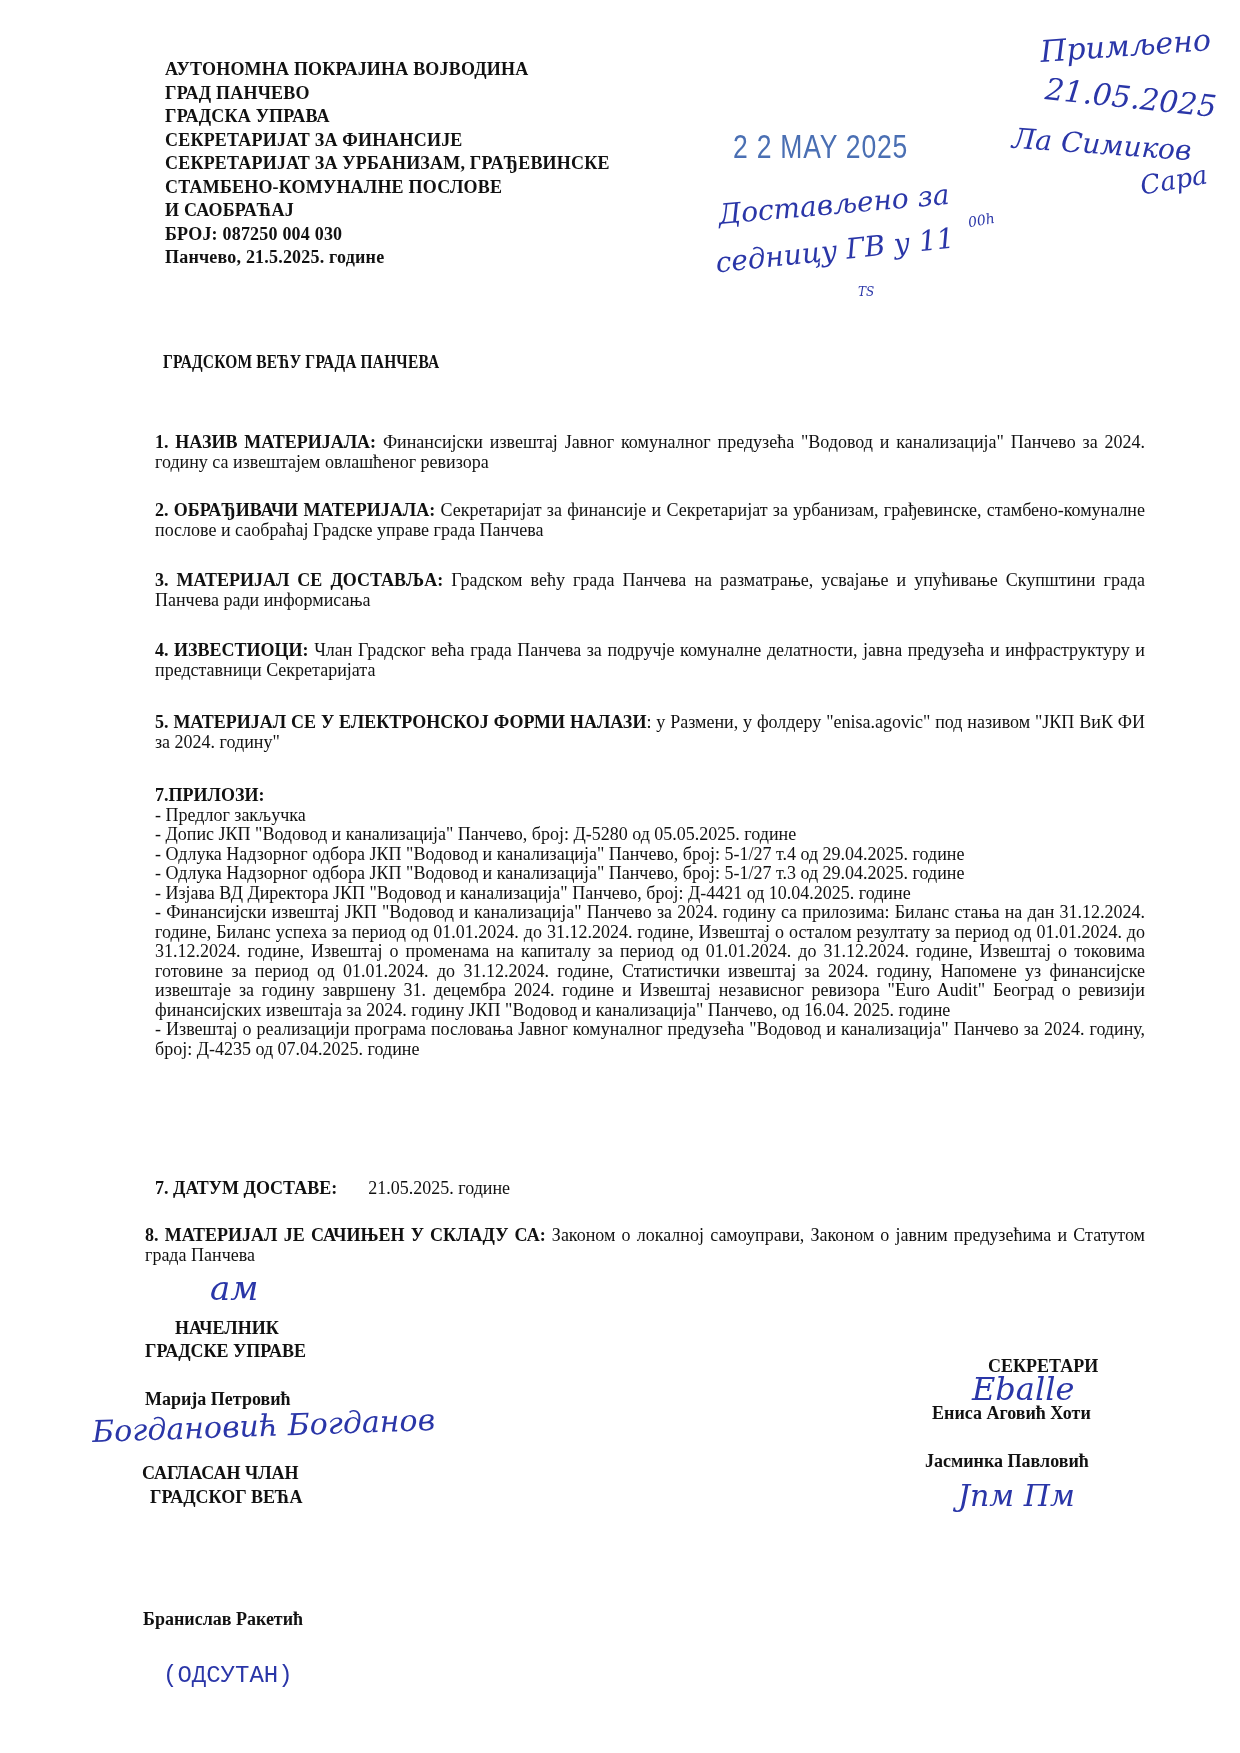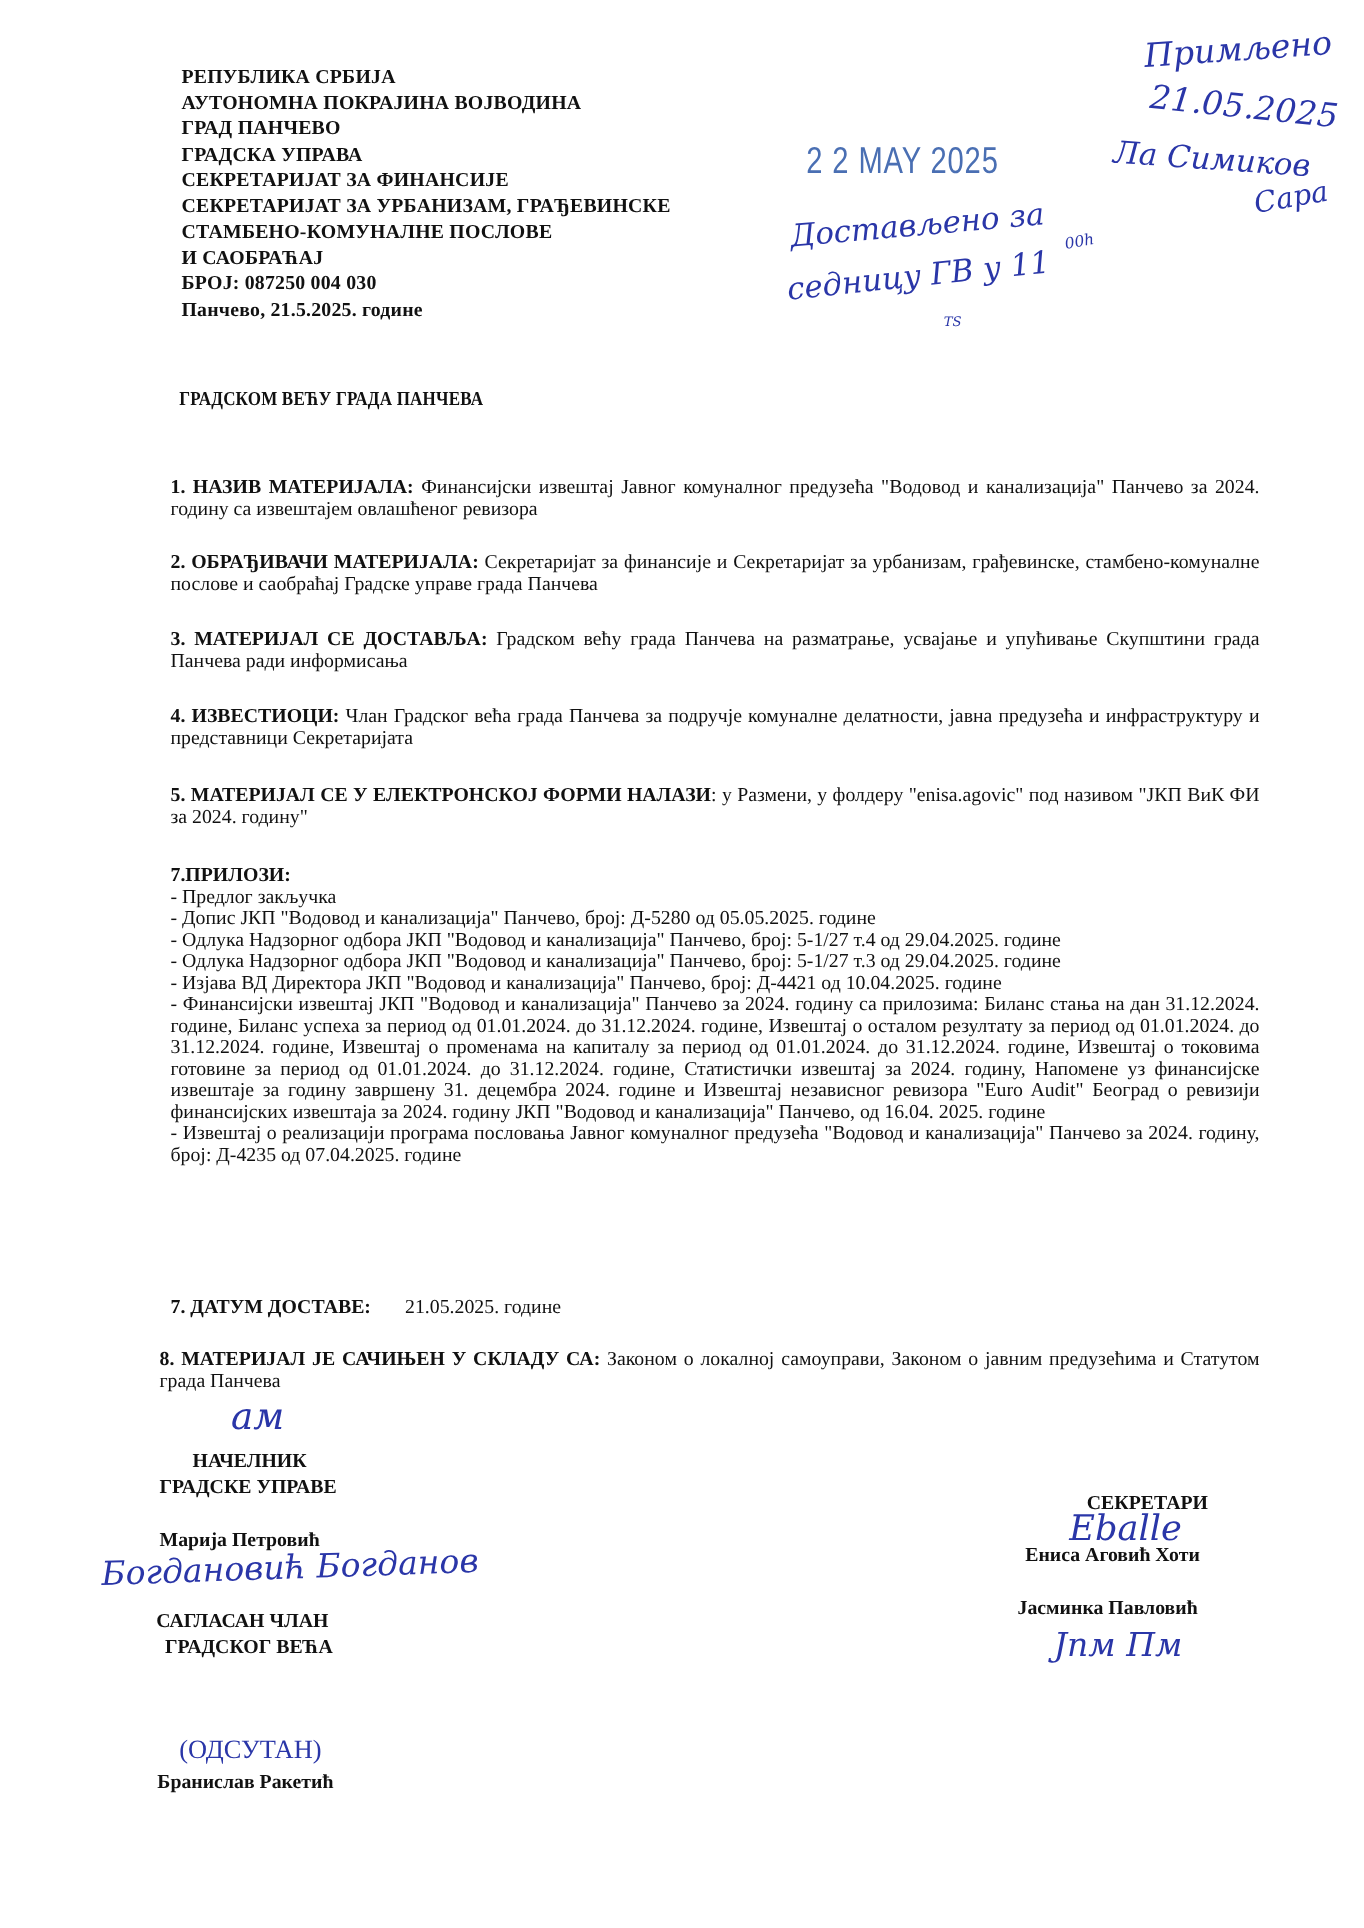--- a/index.html
+++ b/index.html
@@ -38,21 +38,20 @@
     .attach-list { margin: 0; padding: 0; list-style: none; }
     .attach-list li { margin: 0; }
 
     .sig-left { position: absolute; left: 140px; font-family: "Liberation Serif", serif; font-weight: bold; font-size: 18px; line-height: 23px; }
     .sig-right { position: absolute; font-family: "Liberation Serif", serif; font-weight: bold; font-size: 18px; line-height: 23px; text-align: center; }
   </style>
 </head>
 <body>
 
 <div class="header-block">
-  <div>РЕПУБЛИКА СРБИЈА</div>
   <div>АУТОНОМНА ПОКРАЈИНА ВОЈВОДИНА</div>
   <div>ГРАД ПАНЧЕВО</div>
   <div>ГРАДСКА УПРАВА</div>
   <div>СЕКРЕТАРИЈАТ ЗА ФИНАНСИЈЕ</div>
   <div>СЕКРЕТАРИЈАТ ЗА УРБАНИЗАМ, ГРАЂЕВИНСКЕ</div>
   <div>СТАМБЕНО-КОМУНАЛНЕ ПОСЛОВЕ</div>
   <div>И САОБРАЋАЈ</div>
   <div>БРОЈ: 087250 004 030</div>
   <div class="date-line">Панчево, 21.5.2025. године</div>
 </div>
@@ -115,19 +114,19 @@
 </div>
 
 <div class="hand" style="left:210px; top:1268px; font-size:34px;">ам</div>
 <div class="sig-left" style="top:1317px; left:175px;">НАЧЕЛНИК</div>
 <div class="sig-left" style="top:1340px; left:145px;">ГРАДСКЕ УПРАВЕ</div>
 <div class="sig-left" style="top:1388px; left:145px;">Марија Петровић</div>
 <div class="hand" style="left:92px; top:1408px; font-size:30px; transform:rotate(-2deg);">Богдановић Богданов</div>
 <div class="sig-left" style="top:1462px; left:142px;">САГЛАСАН ЧЛАН</div>
 <div class="sig-left" style="top:1486px; left:150px;">ГРАДСКОГ ВЕЋА</div>
 <div class="sig-left" style="top:1608px; left:143px;">Бранислав Ракетић</div>
-<div class="hand" style="left:163px; top:1578px; font-size:24px; font-style:normal; font-family:Liberation Serif, serif;">(ОДСУТАН)</div>
+<div class="hand" style="left:163px; top:1662px; font-size:24px; font-style:normal; font-family:Liberation Mono, monospace;">(ОДСУТАН)</div>
 
 <div class="sig-right" style="top:1355px; left:988px;">СЕКРЕТАРИ</div>
 <div class="hand" style="left:972px; top:1370px; font-size:32px;">Eballe</div>
 <div class="sig-right" style="top:1402px; left:932px;">Ениса Аговић Хоти</div>
 <div class="sig-right" style="top:1450px; left:925px;">Јасминка Павловић</div>
 <div class="hand" style="left:958px; top:1478px; font-size:30px;">Јпм Пм</div>
 
 </body></html>

